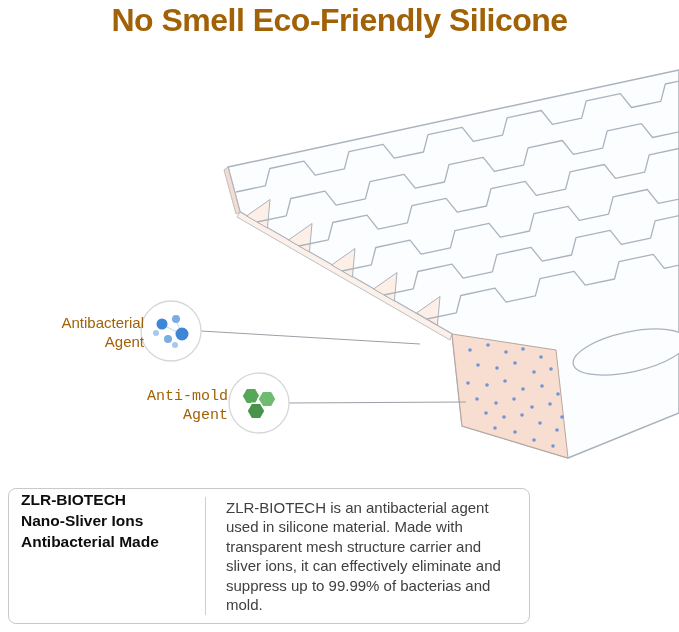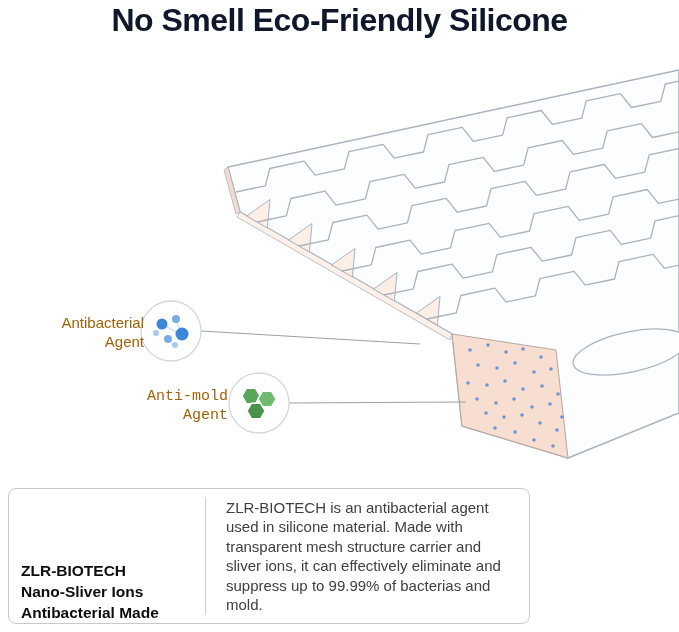--- a/index.html
+++ b/index.html
@@ -2,35 +2,35 @@
 <html><head>
 <meta charset="utf-8">
 <style>
   html,body{margin:0;padding:0;background:#fff;}
   .page{
     position:relative;width:679px;height:632px;background:#ffffff;overflow:hidden;
     font-family:"Liberation Sans",sans-serif;color:#111;
   }
   .title{
     position:absolute;top:2px;left:0;width:100%;text-align:center;
-    font-size:32px;font-weight:700;letter-spacing:-0.5px;color:#0f172a;
+    font-size:32px;font-weight:700;letter-spacing:-0.5px;color:#a16207;
   }
   .illustration{position:absolute;top:0;left:0;}
   .callout-label{
     position:absolute;text-align:right;font-size:15px;line-height:19px;color:#a16207;
   }
   .callout-label.antibacterial{left:36px;top:313px;width:108px;}
   .callout-label.antimold{left:144px;top:387px;width:84px;font-family:Liberation Mono, monospace;}
   .info-box{
     position:absolute;left:8px;top:488px;width:522px;height:136px;
     border:1px solid #c9c9c9;border-radius:8px;background:#fff;
     display:flex;align-items:stretch;box-sizing:border-box;
   }
   .info-left{
-    width:196px;display:flex;flex-direction:column;justify-content:flex-end;
+    width:196px;display:flex;flex-direction:column;justify-content:flex-start;
     padding-left:12px;box-sizing:border-box;
     font-size:15.5px;font-weight:700;line-height:21px;color:#0d0d0d;
   }
   .info-divider{width:1px;background:#cfcfcf;margin:8px 0;}
   .info-right{
     flex:1;display:flex;align-items:center;box-sizing:border-box;
     padding:12px 12px 12px 20px;
   }
   .info-right p{
     margin:0;font-size:15px;line-height:19.5px;color:#404040;

